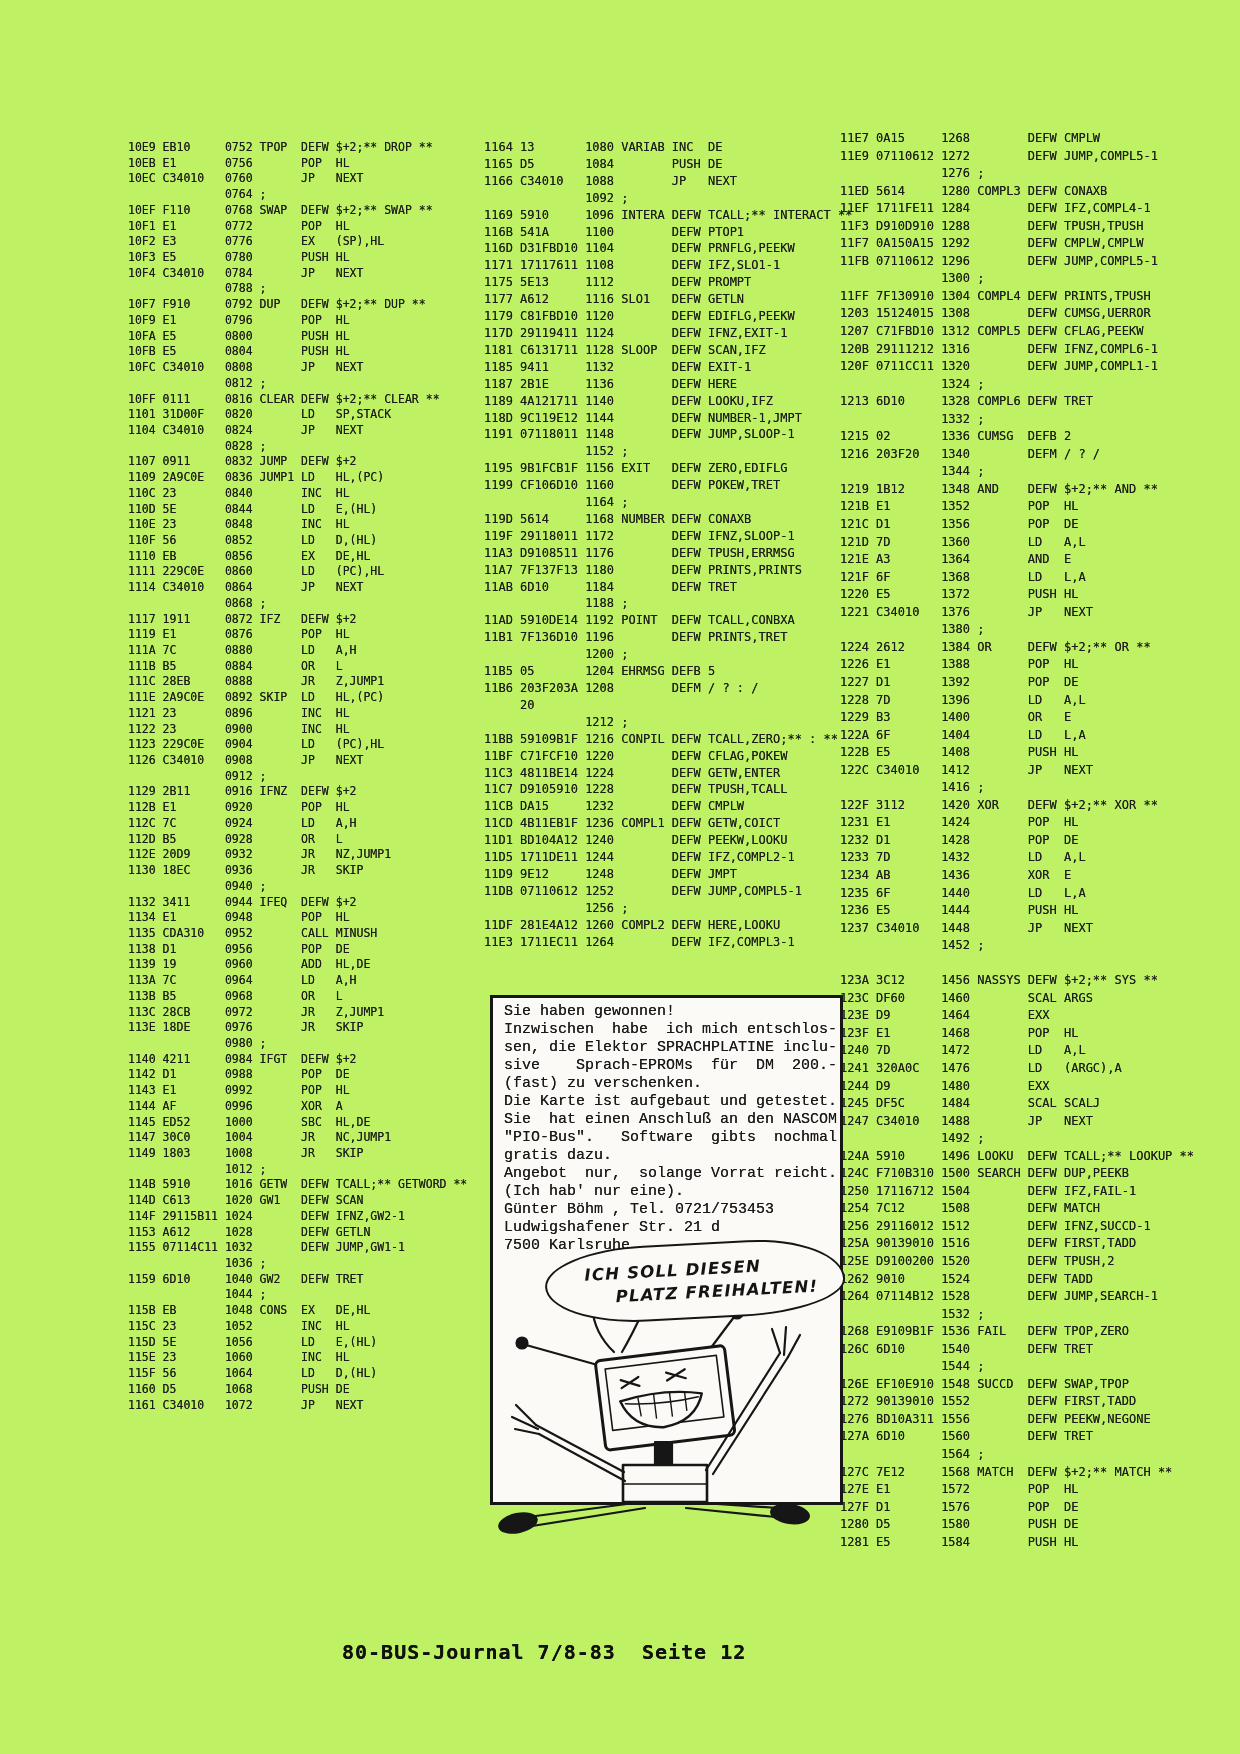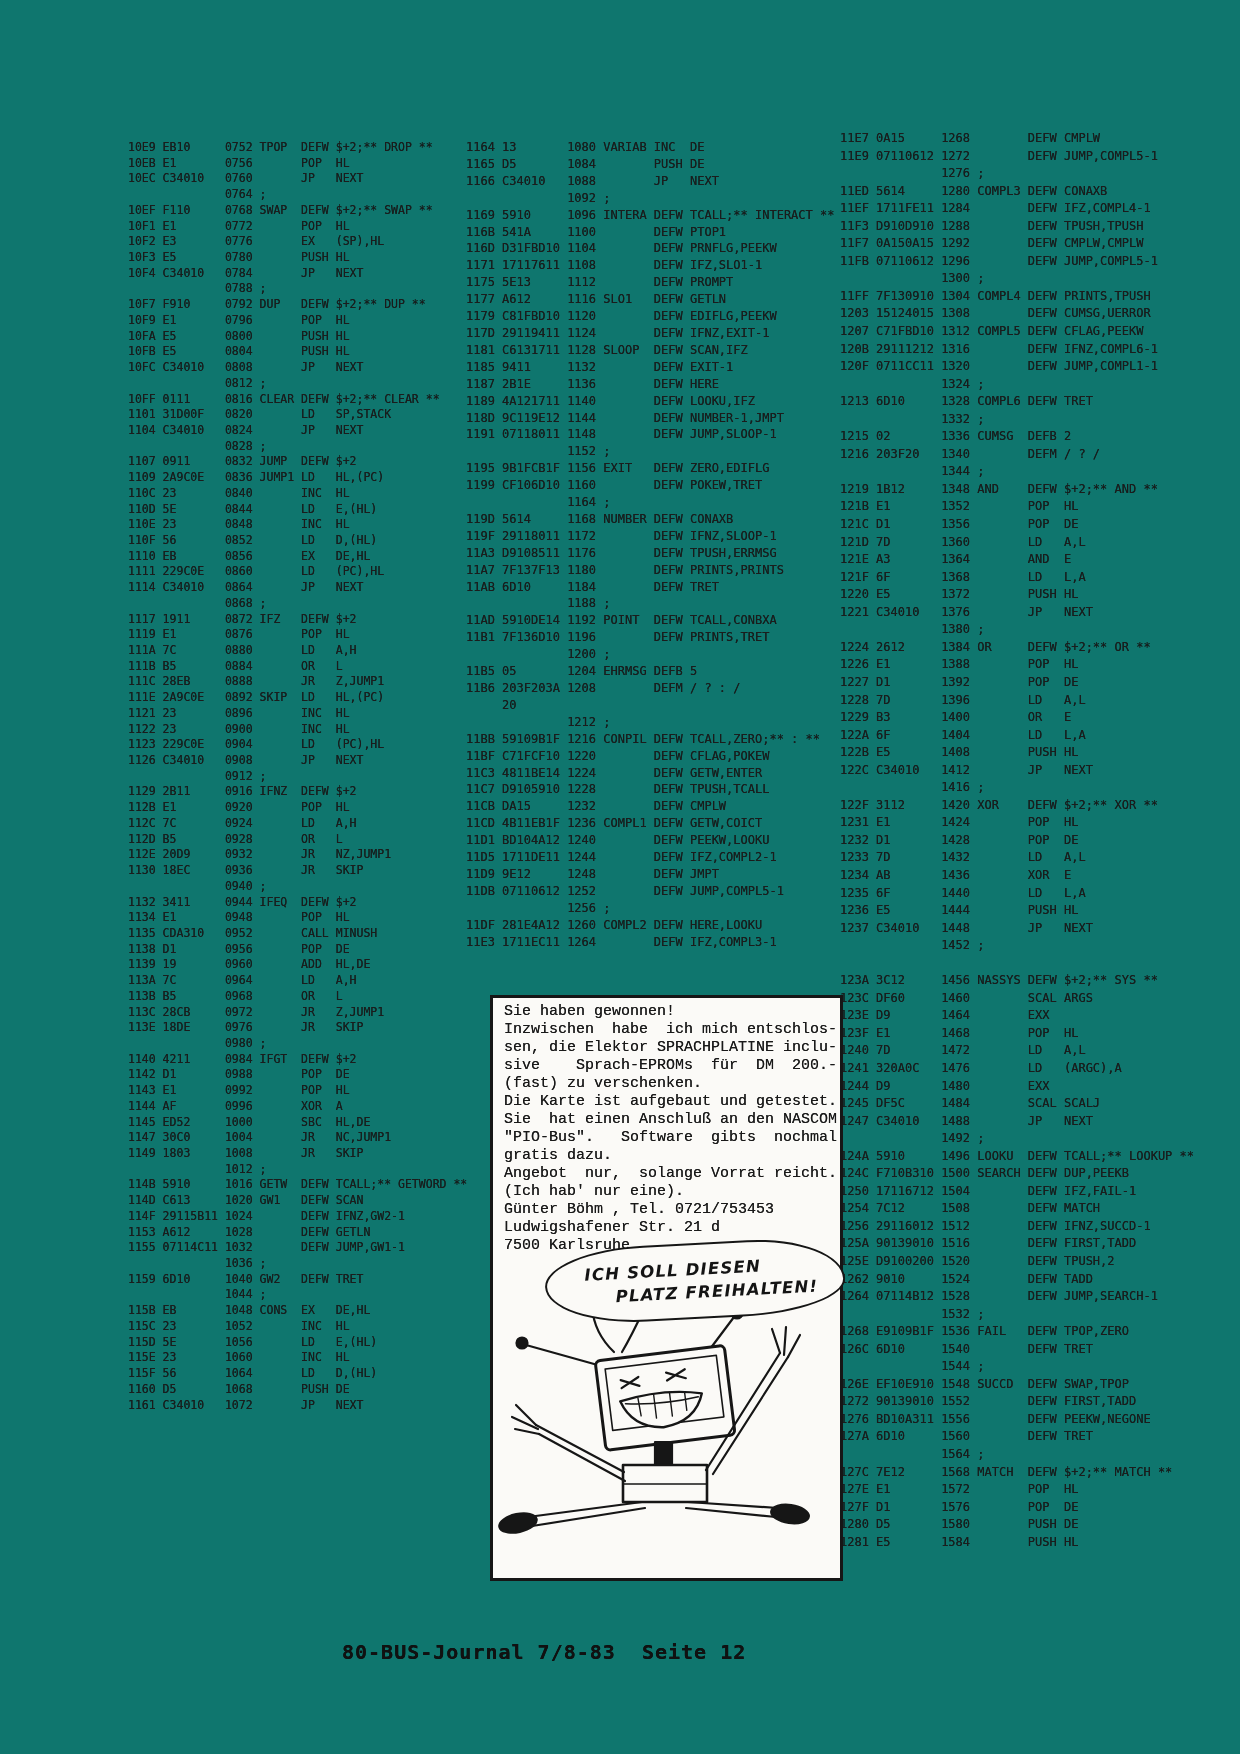--- a/index.html
+++ b/index.html
@@ -4,33 +4,33 @@
 <style>
   html,body{margin:0;padding:0;}
   body{
     width:1240px;height:1754px;
     background:#e9e7e2;
     font-family:"DejaVu Sans Mono",monospace;
     position:relative;
   }
   .page{
     position:absolute;left:0;top:0;width:1240px;height:1754px;
-    background:#0f766e;color:#1a1a1a;overflow:hidden;
+    background:#bef264;color:#1a1a1a;overflow:hidden;
   }
   .col{
     position:absolute;white-space:pre;
     font-family:"DejaVu Sans Mono",monospace;
     color:#1c1c1c;text-shadow:0 0 .5px rgba(0,0,0,.65);
   }
   .c1{left:128px;top:140px;font-size:11.5px;line-height:15.72px;}
-  .c2{left:466px;top:139px;font-size:12px;line-height:16.9px;}
+  .c2{left:484px;top:139px;font-size:12px;line-height:16.9px;}
   .c3{left:840px;top:130px;font-size:12px;line-height:17.55px;}
   .ln:empty::before{content:"\a0";}
   .adbox{
-    position:absolute;left:490px;top:995px;width:353px;height:586px;
+    position:absolute;left:490px;top:995px;width:353px;height:510px;
     border:3px solid #161616;background:#fbfaf7;box-sizing:border-box;
     z-index:1;
   }
   .adtext{
     position:absolute;left:11px;top:5px;white-space:pre;
     font-family:"Liberation Mono",monospace;
     font-size:15px;line-height:18px;color:#191919;
     text-shadow:0 0 .6px rgba(0,0,0,.8);
   }
   .bubble{

